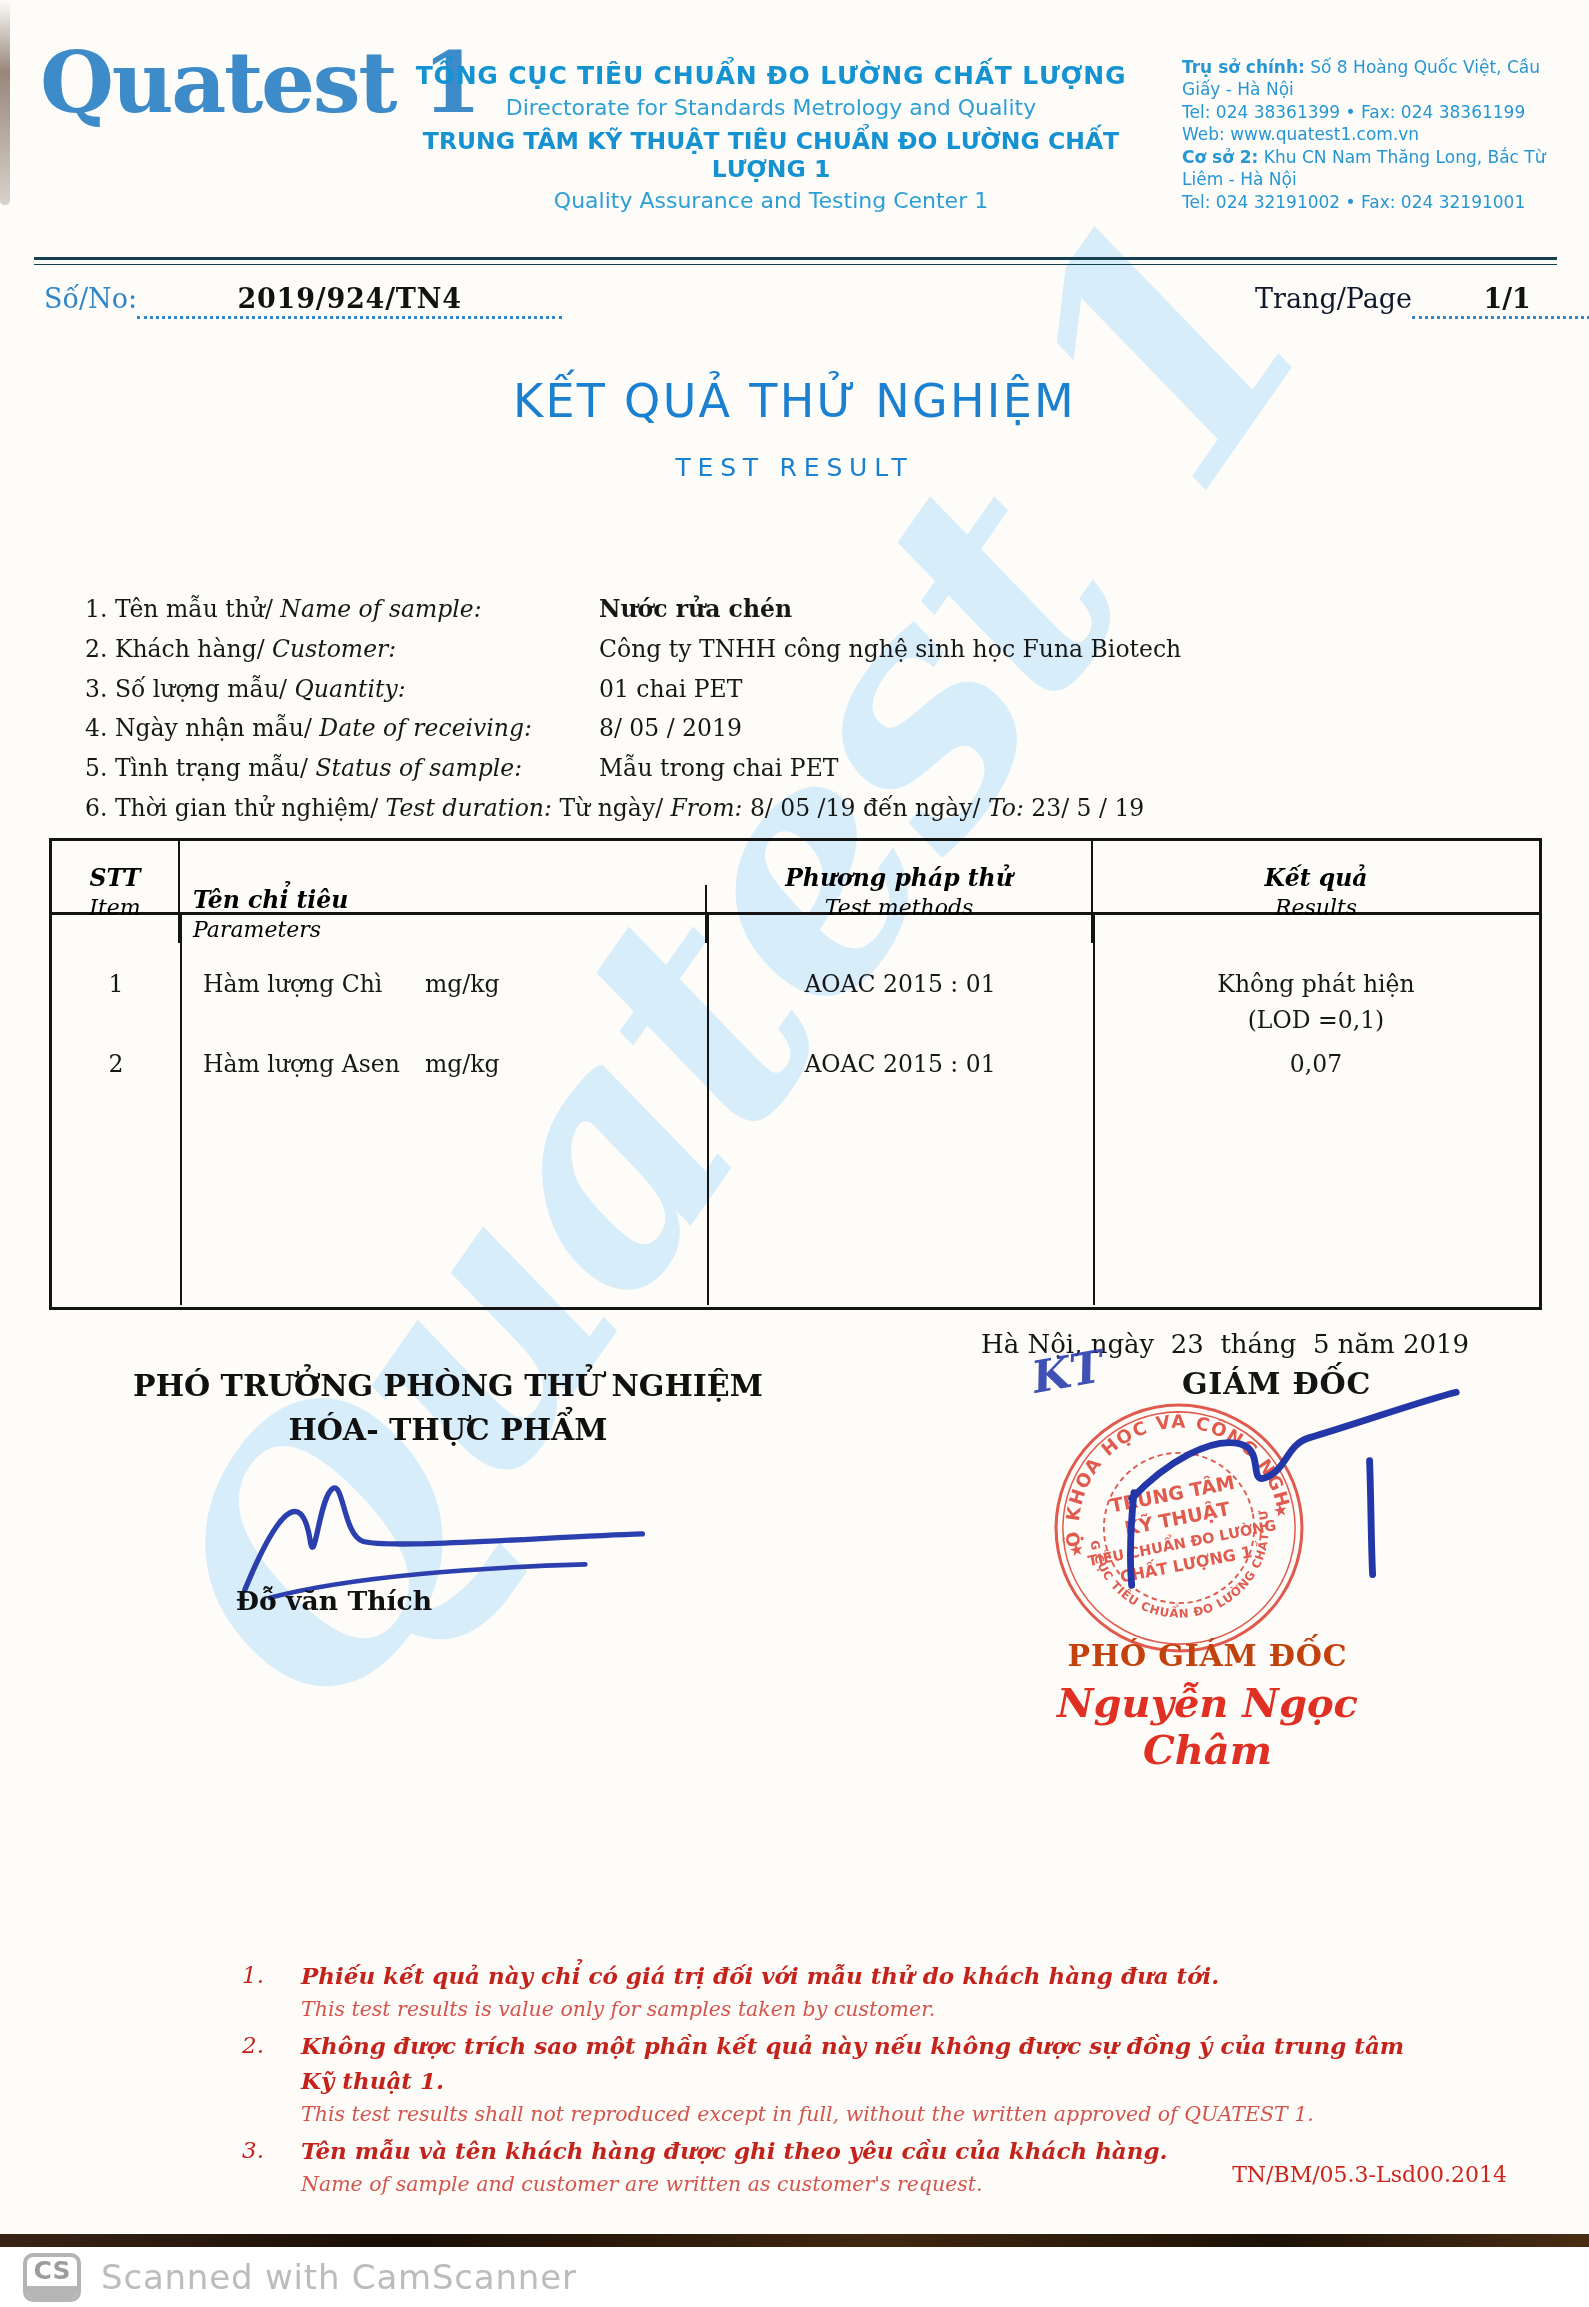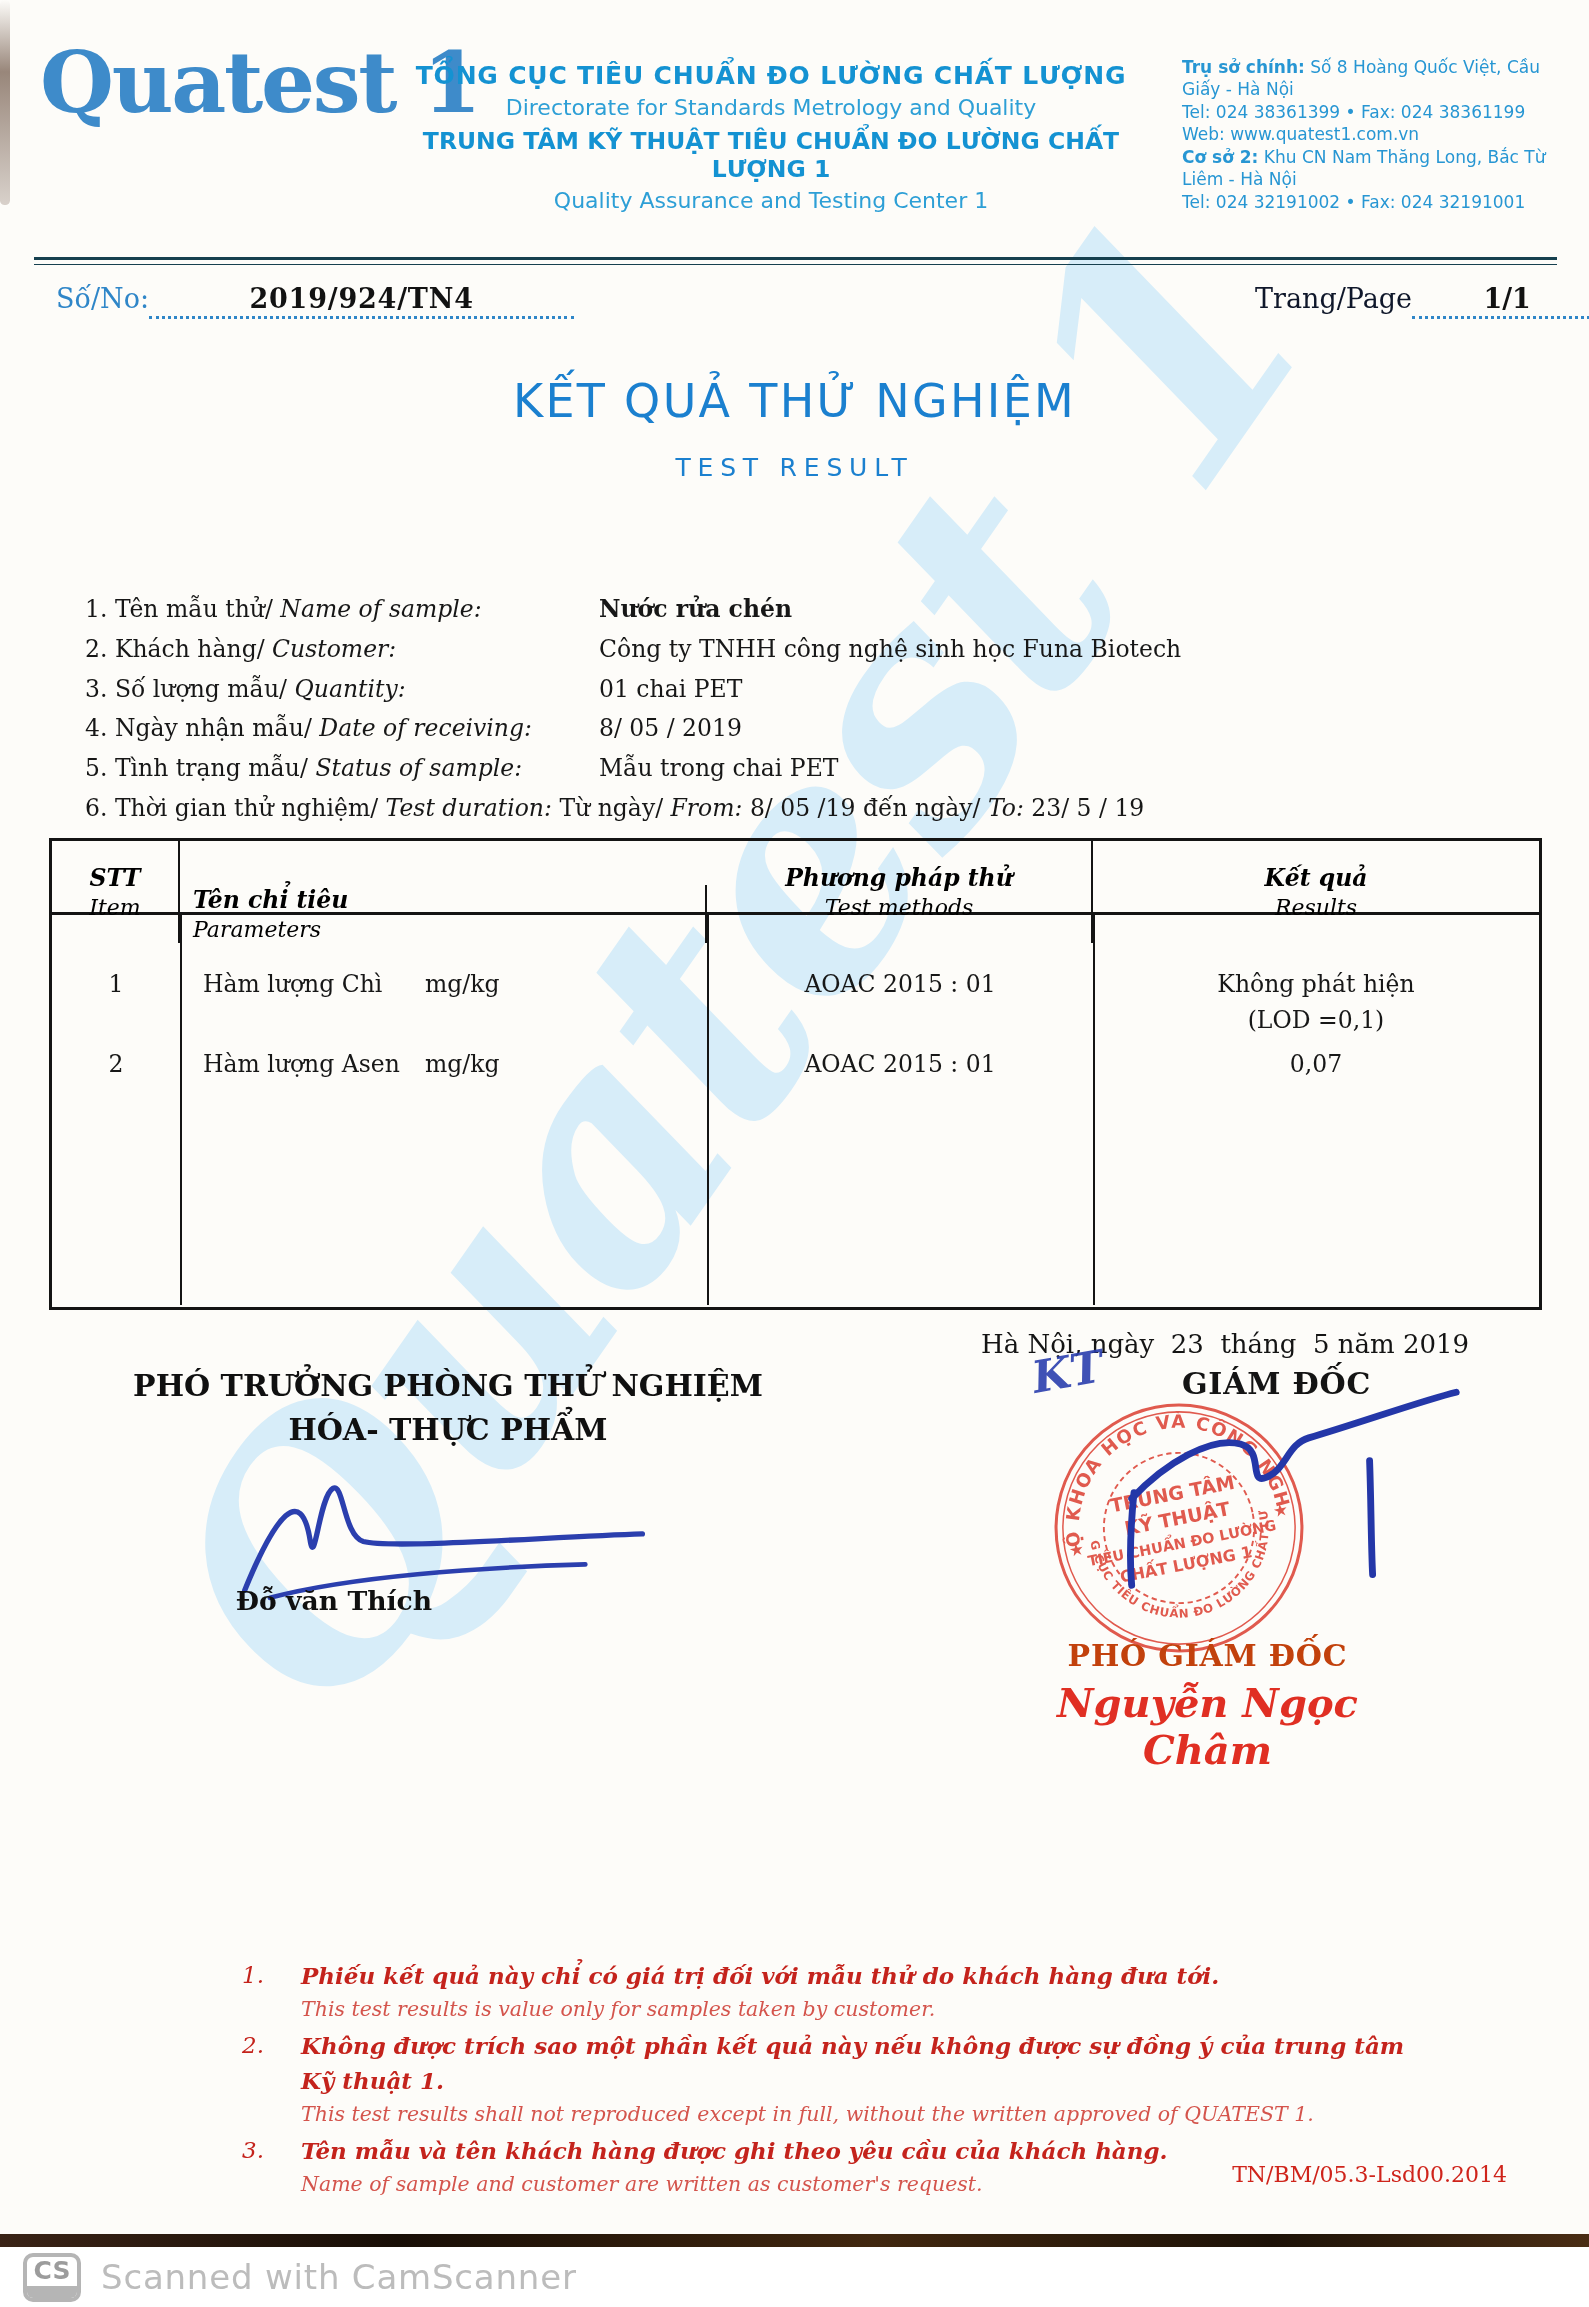--- a/index.html
+++ b/index.html
@@ -38,21 +38,21 @@
     left:34px; top:257px; width:1523px; height:8.4px;
     border-top:3.8px solid #16404f; border-bottom:1.5px solid #16404f;
   }
   .scan-edge-right {
     right:0; top:61px; width:10px; height:205px;
     background:linear-gradient(180deg, rgba(70,38,18,0) 0%, rgba(70,38,18,.55) 35%, rgba(70,38,18,.2) 100%);
     border-radius:4.6px; z-index:3;
   }
 
   
-  .doc-no { left:44px; top:283px; font-size:27px; white-space:nowrap;margin-left:12px; }
+  .doc-no { left:44px; top:283px; font-size:27px; white-space:nowrap; }
   .doc-no .lbl { color:#2f86c8; }
   .dotline {
     display:inline-block; border-bottom:3px dotted #2f86c8; text-align:center;
     vertical-align:baseline; padding:0 4.6px 1.5px 4.6px;
   }
   .doc-no .val { font-weight:bold; color:#121212; letter-spacing:0.8px; }
   .doc-pg { left:1255px; top:283px; font-size:27px; white-space:nowrap; }
   .doc-pg .lbl { color:#0f172a; }
   .doc-pg .val { font-weight:bold; color:#121212; }
 

